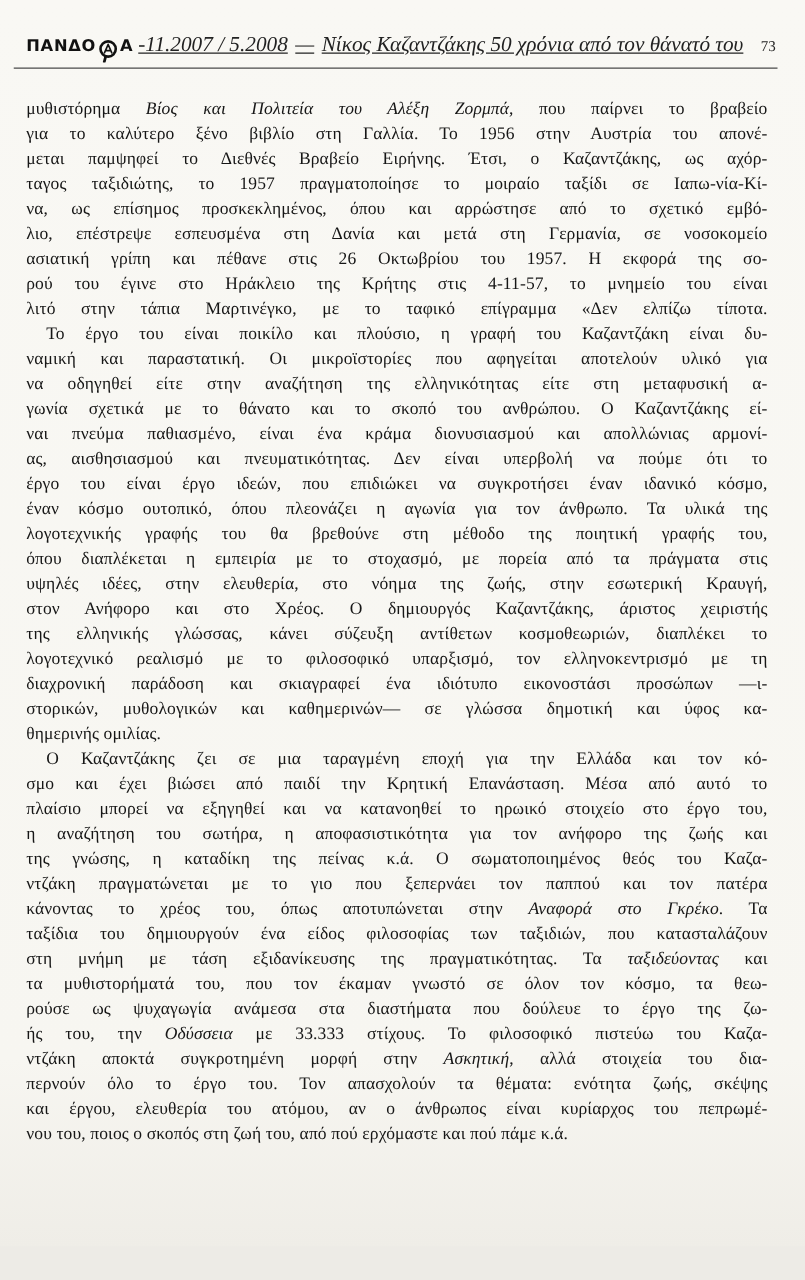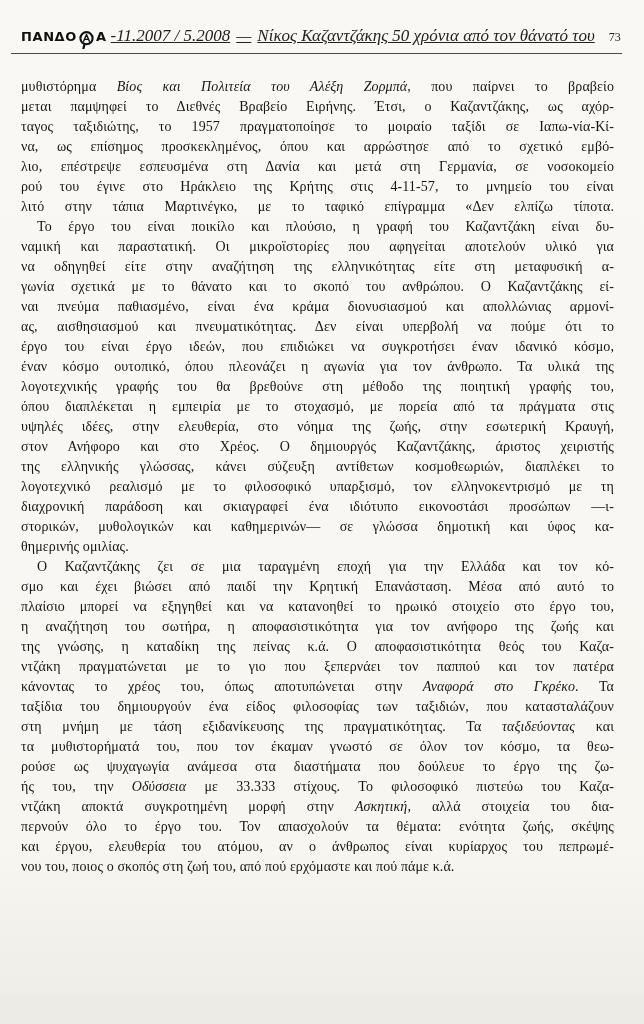--- a/index.html
+++ b/index.html
@@ -100,24 +100,26 @@
     <span class="header-dash">—</span>
     <span class="header-title">Νίκος Καζαντζάκης 50 χρόνια από τον θάνατό του</span>
     <span class="page-num">73</span>
   </div>
 
   <hr class="rule">
 
   <div class="body-text">
       <div class="para">
         <div class="line first"><span>μυθιστόρημα </span><span class="it">Βίος και Πολιτεία του Αλέξη Ζορμπά</span><span>, που παίρνει το βραβείο</span></div>
+        <div class="line"><span>για το καλύτερο ξένο βιβλίο στη Γαλλία. Το 1956 στην Αυστρία του απονέ-</span></div>
         <div class="line"><span>μεται παμψηφεί το Διεθνές Βραβείο Ειρήνης. Έτσι, ο Καζαντζάκης, ως αχόρ-</span></div>
         <div class="line"><span>ταγος ταξιδιώτης, το 1957 πραγματοποίησε το μοιραίο ταξίδι σε Ιαπω-νία-Κί-</span></div>
         <div class="line"><span>να, ως επίσημος προσκεκλημένος, όπου και αρρώστησε από το σχετικό εμβό-</span></div>
         <div class="line"><span>λιο, επέστρεψε εσπευσμένα στη Δανία και μετά στη Γερμανία, σε νοσοκομείο</span></div>
+        <div class="line"><span>ασιατική γρίπη και πέθανε στις 26 Οκτωβρίου του 1957. Η εκφορά της σο-</span></div>
         <div class="line"><span>ρού του έγινε στο Ηράκλειο της Κρήτης στις 4-11-57, το μνημείο του είναι</span></div>
         <div class="line"><span>λιτό στην τάπια Μαρτινέγκο, με το ταφικό επίγραμμα «Δεν ελπίζω τίποτα.</span></div>
       </div>
       <div class="para indent">
         <div class="line first"><span>Το έργο του είναι ποικίλο και πλούσιο, η γραφή του Καζαντζάκη είναι δυ-</span></div>
         <div class="line"><span>ναμική και παραστατική. Οι μικροϊστορίες που αφηγείται αποτελούν υλικό για</span></div>
         <div class="line"><span>να οδηγηθεί είτε στην αναζήτηση της ελληνικότητας είτε στη μεταφυσική α-</span></div>
         <div class="line"><span>γωνία σχετικά με το θάνατο και το σκοπό του ανθρώπου. Ο Καζαντζάκης εί-</span></div>
         <div class="line"><span>ναι πνεύμα παθιασμένο, είναι ένα κράμα διονυσιασμού και απολλώνιας αρμονί-</span></div>
         <div class="line"><span>ας, αισθησιασμού και πνευματικότητας. Δεν είναι υπερβολή να πούμε ότι το</span></div>
@@ -131,21 +133,21 @@
         <div class="line"><span>λογοτεχνικό ρεαλισμό με το φιλοσοφικό υπαρξισμό, τον ελληνοκεντρισμό με τη</span></div>
         <div class="line"><span>διαχρονική παράδοση και σκιαγραφεί ένα ιδιότυπο εικονοστάσι προσώπων —ι-</span></div>
         <div class="line"><span>στορικών, μυθολογικών και καθημερινών— σε γλώσσα δημοτική και ύφος κα-</span></div>
         <div class="line last"><span>θημερινής ομιλίας.</span></div>
       </div>
       <div class="para indent">
         <div class="line first"><span>Ο Καζαντζάκης ζει σε μια ταραγμένη εποχή για την Ελλάδα και τον κό-</span></div>
         <div class="line"><span>σμο και έχει βιώσει από παιδί την Κρητική Επανάσταση. Μέσα από αυτό το</span></div>
         <div class="line"><span>πλαίσιο μπορεί να εξηγηθεί και να κατανοηθεί το ηρωικό στοιχείο στο έργο του,</span></div>
         <div class="line"><span>η αναζήτηση του σωτήρα, η αποφασιστικότητα για τον ανήφορο της ζωής και</span></div>
-        <div class="line"><span>της γνώσης, η καταδίκη της πείνας κ.ά. Ο αποφασιστικότητα θεός του Καζα-</span></div>
+        <div class="line"><span>της γνώσης, η καταδίκη της πείνας κ.ά. Ο σωματοποιημένος θεός του Καζα-</span></div>
         <div class="line"><span>ντζάκη πραγματώνεται με το γιο που ξεπερνάει τον παππού και τον πατέρα</span></div>
         <div class="line"><span>κάνοντας το χρέος του, όπως αποτυπώνεται στην </span><span class="it">Αναφορά στο Γκρέκο</span><span>. Τα</span></div>
         <div class="line"><span>ταξίδια του δημιουργούν ένα είδος φιλοσοφίας των ταξιδιών, που κατασταλάζουν</span></div>
         <div class="line"><span>στη μνήμη με τάση εξιδανίκευσης της πραγματικότητας. Τα </span><span class="it">ταξιδεύοντας</span><span> και</span></div>
         <div class="line"><span>τα μυθιστορήματά του, που τον έκαμαν γνωστό σε όλον τον κόσμο, τα θεω-</span></div>
         <div class="line"><span>ρούσε ως ψυχαγωγία ανάμεσα στα διαστήματα που δούλευε το έργο της ζω-</span></div>
         <div class="line"><span>ής του, την </span><span class="it">Οδύσσεια</span><span> με 33.333 στίχους. Το φιλοσοφικό πιστεύω του Καζα-</span></div>
         <div class="line"><span>ντζάκη αποκτά συγκροτημένη μορφή στην </span><span class="it">Ασκητική</span><span>, αλλά στοιχεία του δια-</span></div>
         <div class="line"><span>περνούν όλο το έργο του. Τον απασχολούν τα θέματα: ενότητα ζωής, σκέψης</span></div>
         <div class="line"><span>και έργου, ελευθερία του ατόμου, αν ο άνθρωπος είναι κυρίαρχος του πεπρωμέ-</span></div>

